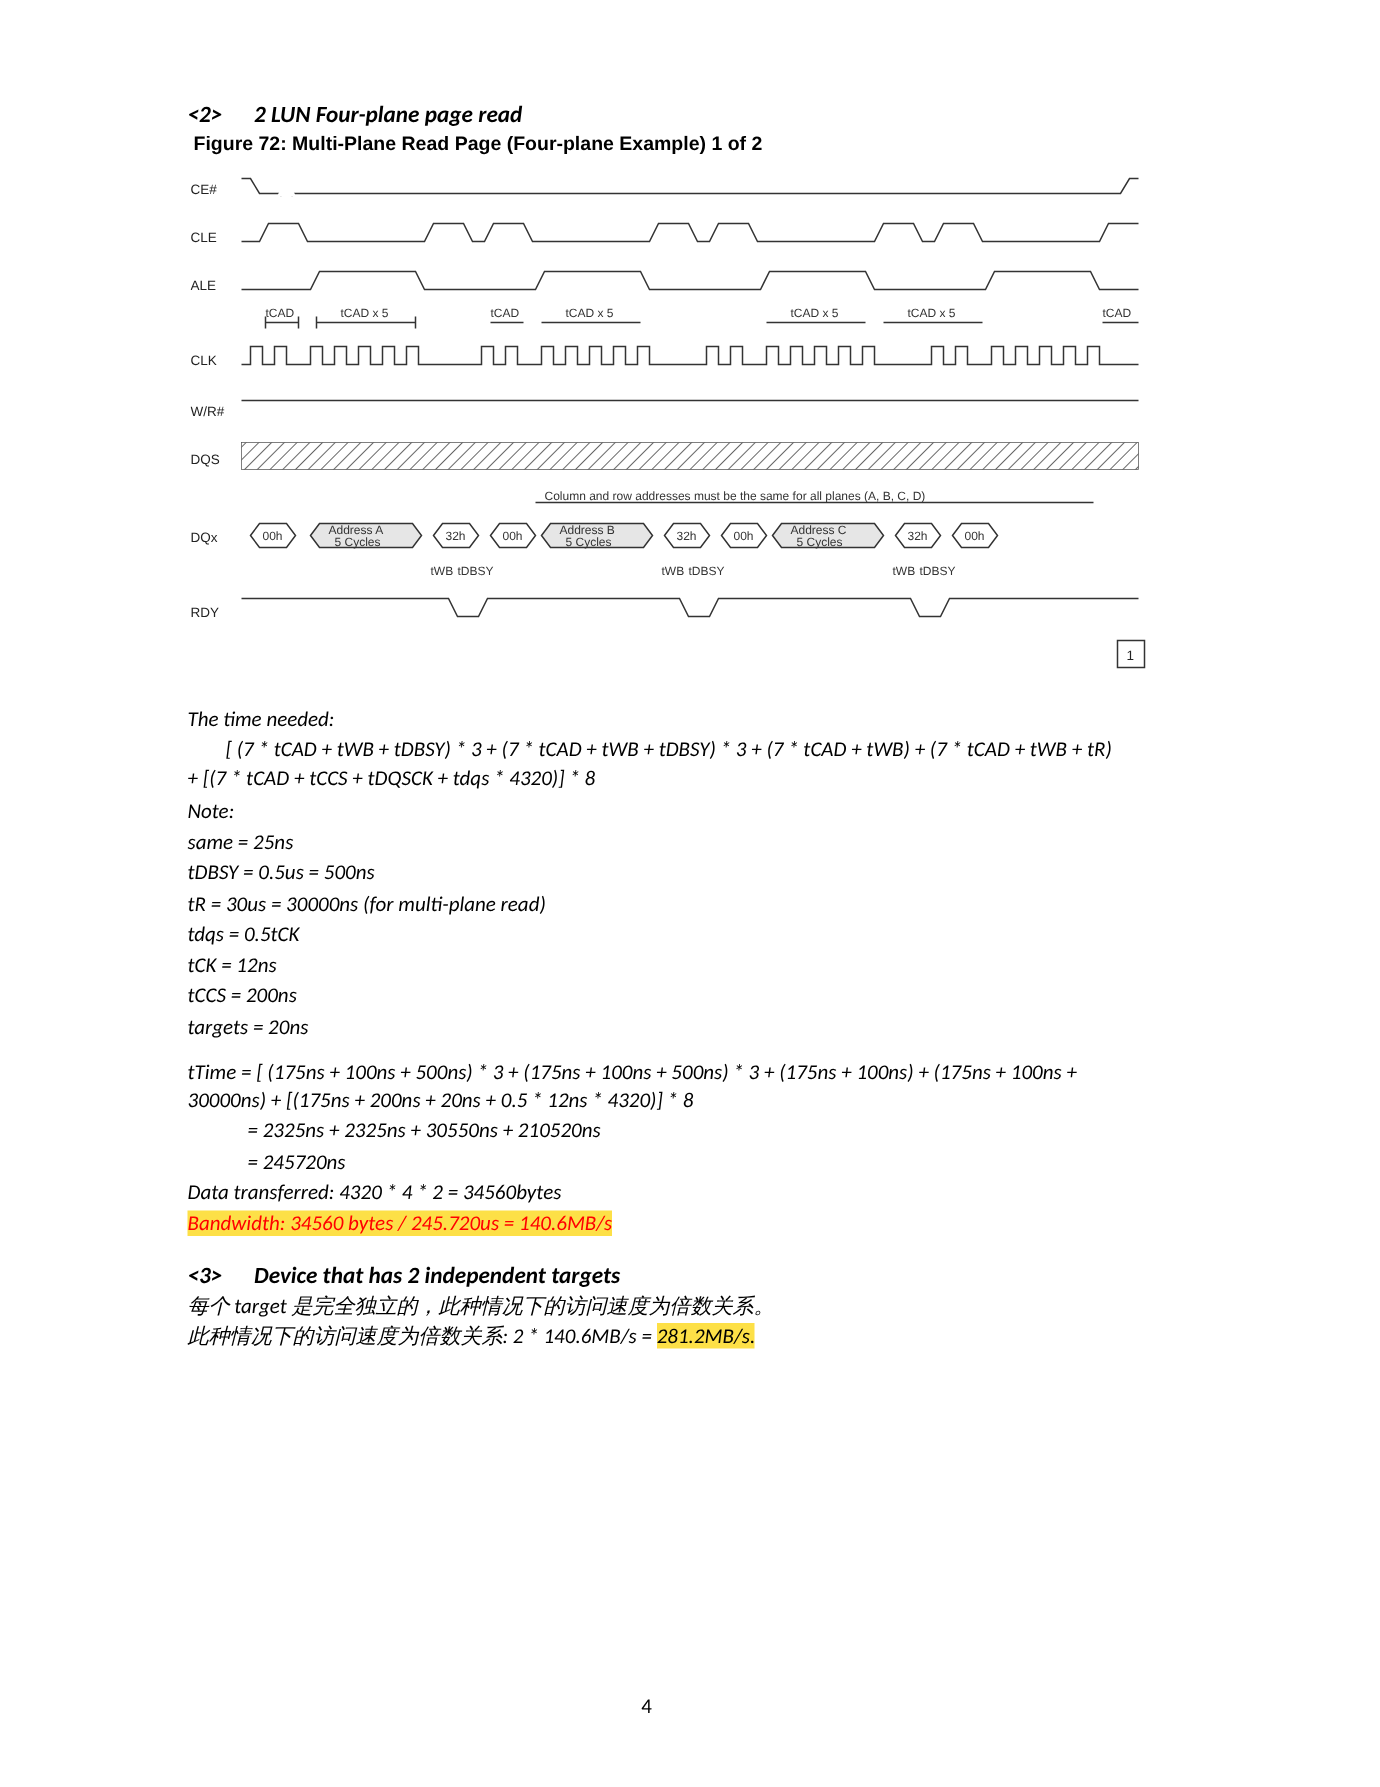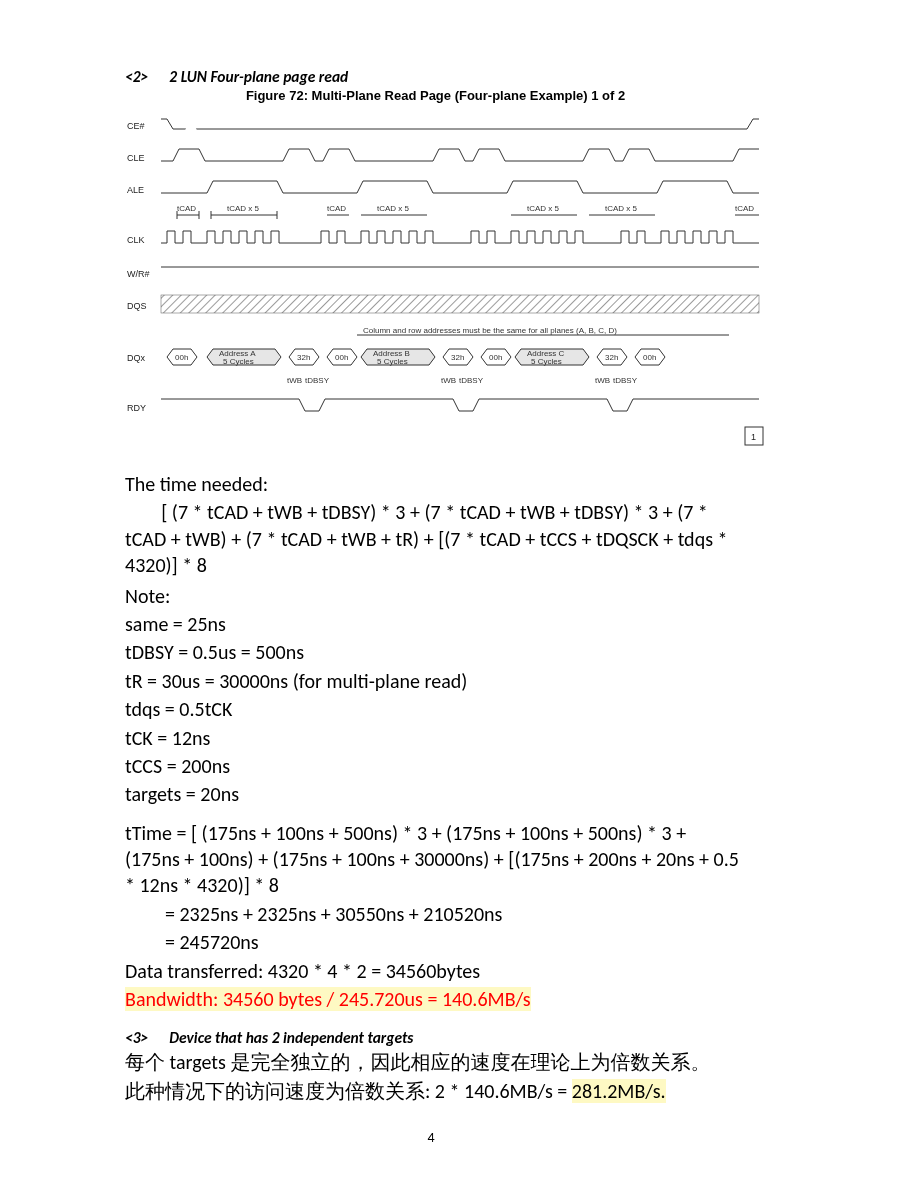--- a/index.html
+++ b/index.html
@@ -20,43 +20,43 @@
     font-weight: bold;
     font-style: italic;
     font-size: 15.5px;
     margin: 0 0 2px 0;
   }
   .fig-title {
     font-weight: bold;
     font-size: 13px;
     margin: 0 0 8px 4px;
     font-family: Arial, sans-serif;
-    text-align: center;
   }
   .diagram {
     width: 640px;
     margin: 0 0 10px 2px;
   }
   svg { display: block; }
   .hatched {
     fill: url(#hatch);
     stroke: #555;
     stroke-width: 0.5;
   }
   .thinline { stroke: #333; stroke-width: 1; fill: none; }
   .txt { font-family: Arial, sans-serif; font-size: 8px; fill: #333; }
   .txtbig { font-family: Arial, sans-serif; font-size: 9px; fill: #222; }
   .body-text {
-    font-size: 20px;
+    font-size: 14px;
     line-height: 1.32;
     margin: 6px 0;
     white-space: pre-wrap;
+    font-style: italic;
   }
   .indent2 { text-indent: 40px; }
-  .hl-yellow { background: #fef9c3; }
+  .hl-yellow { background: #fde047; }
   .red-text { color: #ff0000; }
   .page-num {
     position: absolute;
     bottom: 45px;
     left: 0; width: 100%;
     text-align: center;
     font-size: 14px;
   }
 </style>
 </head>
@@ -200,17 +200,17 @@
 
   <div class="body-text" style="margin-top:12px">tTime = [ (175ns + 100ns + 500ns) * 3 + (175ns + 100ns + 500ns) * 3 + (175ns + 100ns) + (175ns + 100ns + 30000ns) + [(175ns + 200ns + 20ns + 0.5 * 12ns * 4320)] * 8</div>
   <div class="body-text indent2" style="margin-top:-4px">= 2325ns + 2325ns + 30550ns + 210520ns</div>
   <div class="body-text indent2" style="margin-top:-4px">= 245720ns</div>
   <div class="body-text" style="margin-top:-4px">Data transferred: 4320 * 4 * 2 = 34560bytes</div>
   <div class="body-text" style="margin-top:-4px"><span class="hl-yellow red-text">Bandwidth: 34560 bytes / 245.720us = 140.6MB/s</span></div>
 
   <div class="section-title" style="margin-top:16px">
     <span>&lt;3&gt;</span>&nbsp;&nbsp;&nbsp;&nbsp;&nbsp;&nbsp;<span>Device that has 2 independent targets</span>
   </div>
-  <div class="body-text" style="margin-top:0">每个 targets 是完全独立的，因此相应的速度在理论上为倍数关系。</div>
+  <div class="body-text" style="margin-top:0">每个 target 是完全独立的，此种情况下的访问速度为倍数关系。</div>
   <div class="body-text" style="margin-top:-4px"><span>此种情况下的访问速度为倍数关系: 2 * 140.6MB/s = </span><span class="hl-yellow">281.2MB/s.</span></div>
 
   <div class="page-num">4</div>
 </div>
 
 </body></html>

